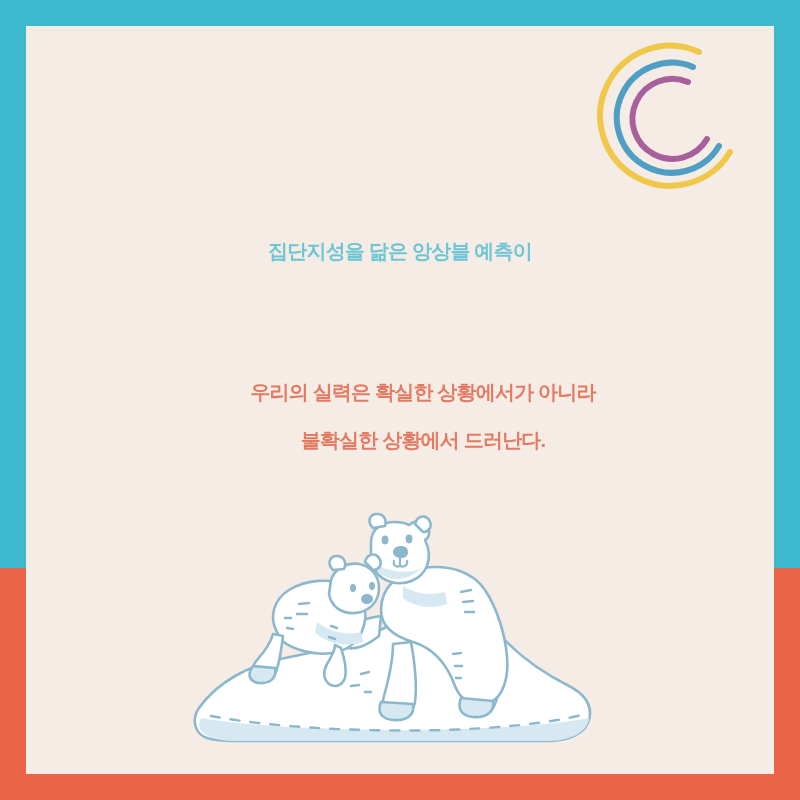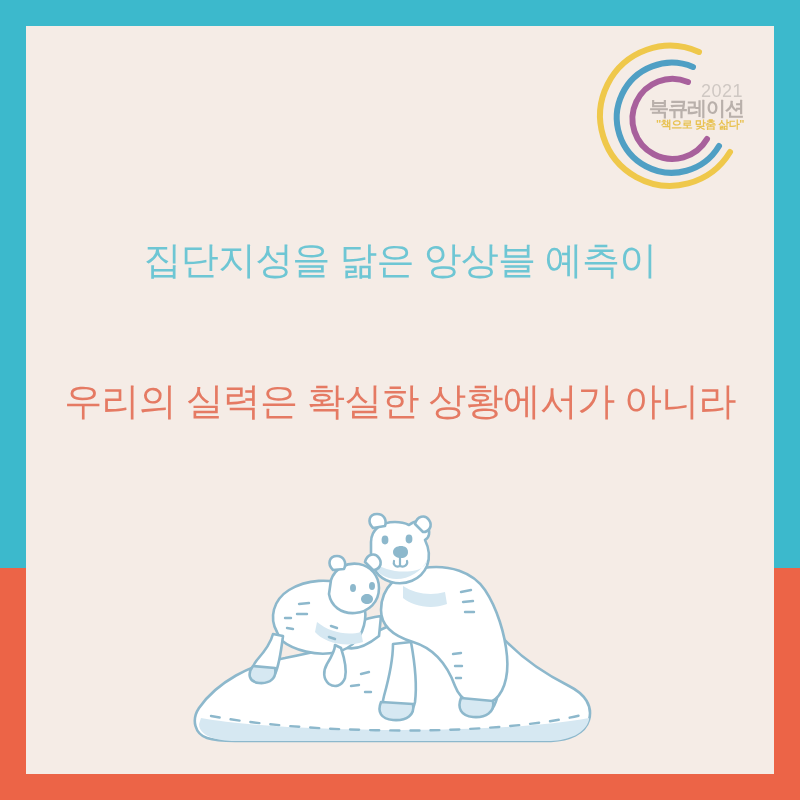--- a/index.html
+++ b/index.html
@@ -109,26 +109,26 @@
   }
 
   
   .quote-block {
     position: absolute;
     left: 0;
     width: 748px;
     text-align: center;
   }
   #quote-primary { top: 215px; }
-  #quote-secondary { top: 356px; }
+  #quote-secondary { top: 356px; padding-left: 23px; }
 
   .quote-line {
     display: block;
-    font-size: 38px;
-    font-weight: 400;
+    font-size: 20px;
+    font-weight: 700;
     letter-spacing: -0.8px;
     line-height: 1.0;
     margin-bottom: 28px;
     white-space: nowrap;
   }
   .quote-line:last-child { margin-bottom: 0; }
   #quote-primary .quote-line { color: #6ec6d4; }
   #quote-secondary .quote-line { color: #e57a63; }
 
   
@@ -161,33 +161,29 @@
 
     <div id="logo">
       <svg viewBox="0 0 165 165" xmlns="http://www.w3.org/2000/svg">
 
         <path d="M 112 18 A 70 70 0 1 0 143 118" fill="none" stroke="#efc84b" stroke-width="6" stroke-linecap="round"></path>
 
         <path d="M 106 33 A 55 55 0 1 0 132 112" fill="none" stroke="#4f9fc4" stroke-width="6" stroke-linecap="round"></path>
 
         <path d="M 101 48 A 40 40 0 1 0 120 105" fill="none" stroke="#a8609c" stroke-width="6" stroke-linecap="round"></path>
       </svg>
-      <div class="logo-text-wrap">
-        <span class="logo-year">2021</span>
-        <span class="logo-title">북큐레이션</span>
-        <span class="logo-sub">"책으로 맞춤 삶다"</span>
-      </div>
     </div>
 
     <div class="quote-block" id="quote-primary">
       <span class="quote-line">집단지성을 닮은 앙상블 예측이</span>
     </div>
 
     <div class="quote-block" id="quote-secondary">
       <span class="quote-line">우리의 실력은 확실한 상황에서가 아니라</span>
+      <span class="quote-line">불확실한 상황에서 드러난다.</span>
     </div>
 
     <div id="illustration">
       <svg viewBox="0 0 470 250" xmlns="http://www.w3.org/2000/svg">
         <g fill="#ffffff" stroke="#8db8cc" stroke-width="2.6" stroke-linejoin="round" stroke-linecap="round">
 
           <path d="M 42 232
                    C 30 228 26 214 34 202
                    C 52 176 86 158 120 152
                    C 150 146 178 140 206 128

